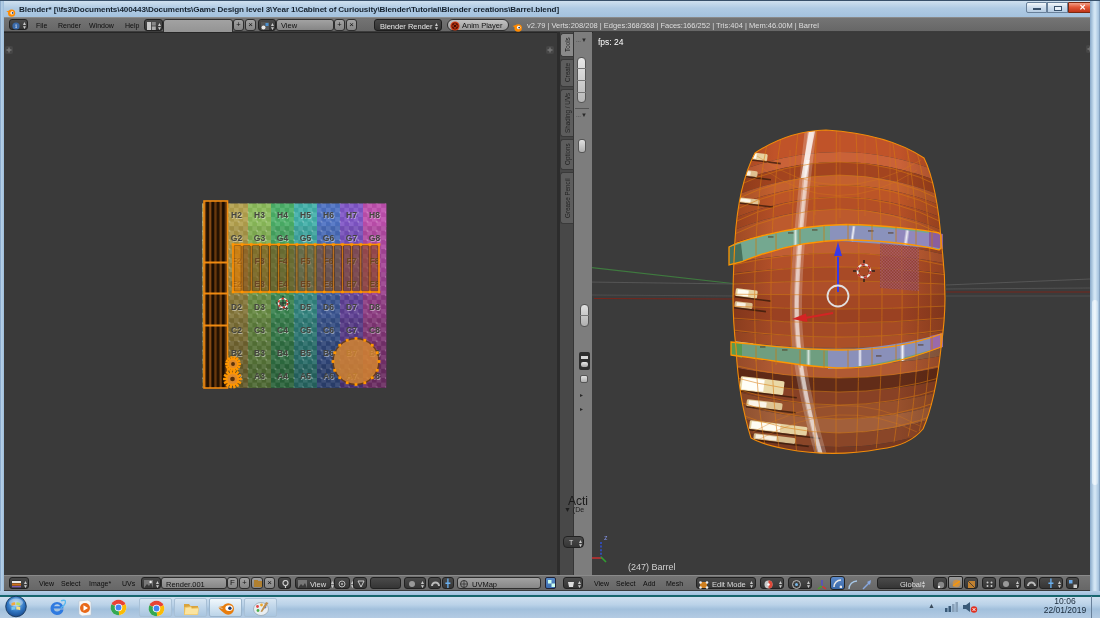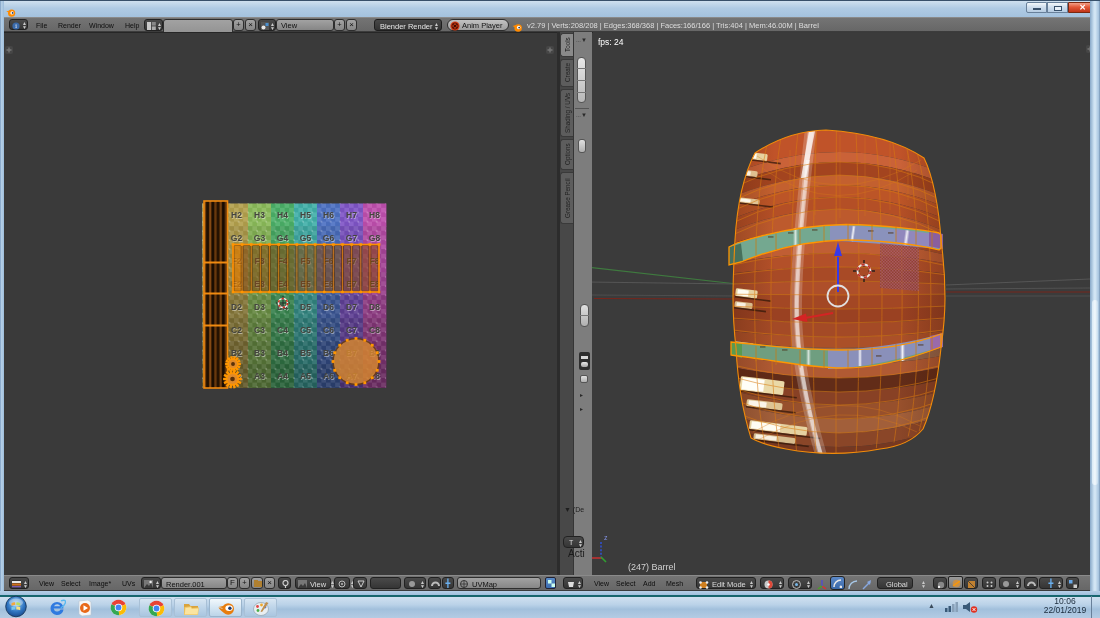--- a/index.html
+++ b/index.html
@@ -12,20 +12,21 @@
 </style></head><body>
 <div id="scr">
 <div class="abs" style="left:0;top:0;width:1100px;height:17px;background:linear-gradient(#cfe0ef,#b0cbe4 45%,#a4c2de);border-top:1px solid #4e6c8c"></div>
 <div class="abs" style="left:6px;top:4px;width:10px;height:10px">
 <svg width="10" height="10" viewBox="0 0 10 10">
         <circle cx="5.6" cy="5.2" r="3.6" fill="#ff8a00"></circle>
         <circle cx="6.1" cy="4.9" r="1.7" fill="#fff"></circle>
         <circle cx="6.6" cy="4.9" r="0.9" fill="#1a3a6a"></circle>
         <path d="M0.2,3.4 L4,2.4 L2.6,4.6 Z" fill="#ff8a00"></path>
       </svg></div>
+<div class="abs" style="left:19px;top:4.5px;font-size:8.1px;font-weight:bold;color:#16222e;letter-spacing:-0.1px">Blender* [\\fs3\Documents\400443\Documents\Game Design level 3\Year 1\Cabinet of Curiousity\Blender\Tutorial\Blender creations\Barrel.blend]</div>
 <div class="abs" style="left:1026px;top:2px;width:21px;height:11px;background:linear-gradient(#f4f8fb,#cfdeed 45%,#b6cce2);border:1px solid #68809a;border-radius:2px 0 0 2px">
       <div class="abs" style="left:6px;top:5px;width:8px;height:2px;background:#38506a"></div>
     </div>
 <div class="abs" style="left:1047px;top:2px;width:21px;height:11px;background:linear-gradient(#f4f8fb,#cfdeed 45%,#b6cce2);border:1px solid #68809a">
       <div class="abs" style="left:6px;top:2.5px;width:8px;height:5.5px;border:1.4px solid #38506a;background:#e8f0f8"></div>
     </div>
 <div class="abs" style="left:1068px;top:2px;width:29px;height:11px;background:linear-gradient(#f2a088,#e25838 45%,#c03418);border:1px solid #7a2810;border-radius:0 2px 2px 0;color:#fff;font-size:8px;font-weight:bold;text-align:center;line-height:10px">✕</div>
 <div class="abs hdr" style="left:4px;top:17px;width:1096px;height:15px"></div>
     <div class="abs btn-dark" style="left:9px;top:19px;width:19px;height:11px">
 <svg class="abs" style="left:2px;top:1.5px" width="8" height="8" viewBox="0 0 8 8">
@@ -67,21 +68,21 @@
         <circle cx="5" cy="5" r="3.1" fill="none" stroke="#5a1000" stroke-width="1"></circle>
         <path d="M3.3,3.3 L6.7,6.7 M6.7,3.3 L3.3,6.7" stroke="#3a0c00" stroke-width="1.2"></path>
       </svg></div>
 <div class="abs" style="left:512px;top:19px;width:11px;height:11px">
 <svg width="11" height="11" viewBox="0 0 10 10">
         <circle cx="5.6" cy="5.4" r="3.4" fill="#ff8a00"></circle>
         <circle cx="6.1" cy="5.1" r="1.6" fill="#fff"></circle>
         <circle cx="6.5" cy="5.1" r="0.8" fill="#16335e"></circle>
         <path d="M0.4,3.6 L4,2.7 L2.7,4.7 Z" fill="#ff8a00"></path>
       </svg></div>
-<div class="abs" style="left:527px;top:21px;font-size:7.5px;color:#dedede;white-space:nowrap">v2.79 | Verts:208/208 | Edges:368/368 | Faces:166/166 | Tris:404 | Mem:46.00M | Barrel</div>
+<div class="abs" style="left:527px;top:21px;font-size:7.5px;color:#dedede;white-space:nowrap">v2.79 | Verts:208/208 | Edges:368/368 | Faces:166/252 | Tris:404 | Mem:46.00M | Barrel</div>
 <svg class="abs" style="left:1080px;top:33px" width="11" height="10">
       <path d="M10,1 L1,10 M10,4 L4,10 M10,7 L7,10" stroke="#6a6a6a" stroke-width="1"></path>
     </svg>
 <div class="abs" style="left:4px;top:32px;width:553px;height:543px;background:#3a3a3a;border-top:1px solid #262626"></div>
     <svg width="552" height="542" viewBox="0 0 552 542" style="position:absolute;left:4px;top:33px">
       <rect width="552" height="542" fill="#3a3a3a"></rect>
       <defs>
         <pattern id="chk" width="9.2" height="9.2" patternUnits="userSpaceOnUse">
           <rect width="4.6" height="4.6" fill="#ffffff" opacity="0.09"></rect>
           <rect x="4.6" y="4.6" width="4.6" height="4.6" fill="#ffffff" opacity="0.09"></rect>
@@ -462,21 +463,21 @@
 <div class="abs" style="left:578px;top:139px;width:8px;height:14px;background:linear-gradient(#e0e0e0,#b0b0b0);border:1px solid #555;border-radius:3px"></div>
 <div class="abs" style="left:580px;top:304px;width:9px;height:23px;background:linear-gradient(#e0e0e0,#b0b0b0);border:1px solid #555;border-radius:4px"></div>
 <div class="abs" style="left:580px;top:315px;width:9px;height:1px;background:#777"></div>
 <div class="abs" style="left:579px;top:352px;width:11px;height:18px;background:#2e2e2e;border-radius:2px"></div>
 <div class="abs" style="left:581px;top:356px;width:7px;height:3px;background:#d8d8d8"></div>
 <div class="abs" style="left:581px;top:362px;width:7px;height:5px;background:linear-gradient(#e8e8e8,#a8a8a8);border-radius:2px"></div>
 <div class="abs" style="left:580px;top:375px;width:8px;height:8px;background:linear-gradient(#e0e0e0,#b0b0b0);border:1px solid #555;border-radius:2px"></div>
 <div class="abs" style="left:580px;top:391px;font-size:6px;color:#2a2a2a">▸</div>
 <div class="abs" style="left:580px;top:405px;font-size:6px;color:#2a2a2a">▸</div>
 <div class="abs" style="left:564px;top:506px;font-size:7px;color:#1e1e1e">▼ (De</div>
-<div class="abs" style="left:568px;top:548px;font-size:10px;color:#1a1a1a">Acti</div>
+<div class="abs" style="left:568px;top:494px;font-size:12px;color:#1a1a1a">Acti</div>
 <div class="abs" style="left:563px;top:536px;width:21px;height:12px;background:linear-gradient(#4a4a4a,#353535);border:1px solid #222;border-radius:4px;color:#ddd;font-size:7px;text-align:left;padding:2px 0 0 5px">T<span class="ud abs" style="left:13px;top:2px">▲<br>▼</span></div>
 <svg width="498" height="542" viewBox="0 0 498 542" style="position:absolute;left:592px;top:33px">
       <rect width="498" height="542" fill="#3b3b3b"></rect>
       <line x1="-5" y1="234" x2="145" y2="251" stroke="#3f7a3f" stroke-width="1.2"></line>
       <line x1="-5" y1="249" x2="145" y2="251" stroke="#565656" stroke-width="1"></line>
       <line x1="0" y1="262" x2="145" y2="263" stroke="#4e4e4e" stroke-width="1"></line>
       <line x1="2" y1="265.5" x2="145" y2="266" stroke="#77261c" stroke-width="1.1"></line>
       <line x1="354" y1="252" x2="498" y2="246" stroke="#565656" stroke-width="1"></line>
       <line x1="354" y1="256" x2="498" y2="255" stroke="#525252" stroke-width="1"></line>
       <line x1="354" y1="259" x2="498" y2="259" stroke="#77261c" stroke-width="1.1"></line>
@@ -831,21 +832,21 @@
         <circle cx="8" cy="8" r="1.4" fill="#e8e8e8"></circle>
       </svg>
     </div>
 <div class="abs" style="left:847px;top:577px;width:12px;height:12px"><svg width="12" height="12">
         <path d="M2,10 A8,8 0 0 1 10,2" fill="none" stroke="#a8c8e8" stroke-width="1.4"></path>
       </svg></div>
 <div class="abs" style="left:861px;top:577px;width:12px;height:12px"><svg width="12" height="12">
         <line x1="2" y1="10" x2="9" y2="3" stroke="#88a8e0" stroke-width="1.4"></line>
         <path d="M10,1 L6,3 L9,6 Z" fill="#88a8e0"></path>
       </svg></div>
-<div class="abs btn-dark" style="left:877px;top:577px;width:36px;height:12px;color:#ddd;font-size:7.5px;padding:2px 2px 0 8px;white-space:nowrap">Global<span class="ud abs" style="left:42px;top:1.5px">▲<br>▼</span></div>
+<div class="abs btn-dark" style="left:877px;top:577px;width:36px;height:12px;color:#ddd;font-size:7.5px;padding:2px 2px 0 22px;white-space:nowrap">Global<span class="ud abs" style="left:42px;top:1.5px">▲<br>▼</span></div>
 <div class="abs btn-dark" style="left:933px;top:577px;width:14px;height:12px">
       <svg class="abs" style="left:3px;top:2.5px" width="8" height="8">
         <circle cx="4" cy="4" r="3.2" fill="#888"></circle>
         <circle cx="2" cy="6" r="1.2" fill="#eee"></circle>
       </svg>
     </div>
 <div class="abs" style="left:948px;top:576px;width:15px;height:13px;background:linear-gradient(#9a9a9a,#7a7a7a);border:1px solid #222;border-radius:2px">
       <svg class="abs" style="left:3px;top:2px" width="9" height="9">
         <circle cx="4.5" cy="4.5" r="3.8" fill="#c89048"></circle>
         <path d="M1,7 L8,2" stroke="#ff9800" stroke-width="1.2"></path>

